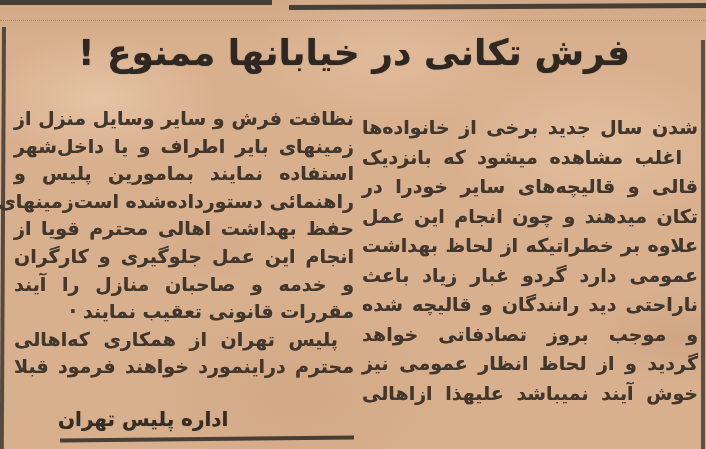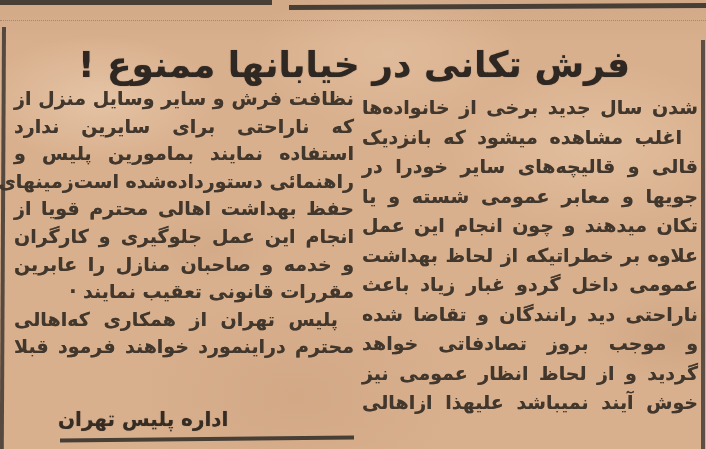--- a/index.html
+++ b/index.html
@@ -35,30 +35,30 @@
     position: absolute;
     left: 30px; top: 32px; width: 648px;
     direction: rtl;
     text-align: center;
     font-size: 36px;
     font-weight: bold;
     color: #2f2822;
     text-shadow: 0 0 1px rgba(45,34,24,0.55);
     white-space: nowrap;
     letter-spacing: 0.5px;
-    margin-top: 12px;
   }
   
   .col {
     position: absolute;
     direction: rtl;
     font-size: 19px;
     font-weight: bold;
     color: #41372d;
     text-shadow: 0 0 0.6px rgba(62,46,34,0.5);
+    margin-top: 20px;
   }
   #col-right { left: 362px; top: 93px;  width: 336px; }
   #col-left  { left: 14px;  top: 85px;  width: 340px; }
   #col-right .line { height: 29.5px; line-height: 29.5px; }
   #col-left  .line { height: 27.6px; line-height: 27.6px; }
   .line {
     overflow: visible;
     white-space: nowrap;
     text-align: justify;
     text-align-last: justify;
@@ -87,38 +87,37 @@
   <div id="dotted-artifact"></div>
   <div id="rule-left-edge" class="rule"></div>
   <div id="rule-right-edge" class="rule"></div>
 
   <h1 id="headline">فرش تکانی در خیابانها ممنوع !</h1>
 
   <div id="col-right" class="col">
     <div class="line">شدن سال جدید برخی از خانواده‌ها</div>
     <div class="line indent">اغلب مشاهده میشود که بانزدیک</div>
     <div class="line">قالی و قالیچه‌های سایر خودرا در</div>
-    <div class="line">جویها و معابر عمومی شسته و یا</div>
     <div class="line">تکان میدهند و چون انجام این عمل</div>
     <div class="line">علاوه بر خطراتیکه از لحاظ بهداشت</div>
-    <div class="line">عمومی داخل گردو غبار زیاد باعث</div>
-    <div class="line">ناراحتی دید رانندگان و تقاضا شده</div>
+    <div class="line">عمومی دارد گردو غبار زیاد باعث</div>
+    <div class="line">ناراحتی دید رانندگان و قالیچه شده</div>
     <div class="line">و موجب بروز تصادفاتی خواهد</div>
     <div class="line">گردید و از لحاظ انظار عمومی نیز</div>
     <div class="line">خوش آیند نمیباشد علیهذا ازاهالی</div>
   </div>
 
   <div id="col-left" class="col">
     <div class="line">نظافت فرش و سایر وسایل منزل از</div>
-    <div class="line">که ناراحتی برای سایرین ندارد</div>
+    <div class="line">زمینهای بایر اطراف و یا داخل‌شهر</div>
     <div class="line">استفاده نمایند بمامورین پلیس و</div>
     <div class="line">راهنمائی دستورداده‌شده است‌زمینهای</div>
     <div class="line">حفظ بهداشت اهالی محترم قویا از</div>
     <div class="line">انجام این عمل جلوگیری و کارگران</div>
-    <div class="line">و خدمه و صاحبان منازل را عابرین</div>
+    <div class="line">و خدمه و صاحبان منازل را آیند</div>
     <div class="line endline">مقررات قانونی تعقیب نمایند ·</div>
     <div class="line indent">پلیس تهران از همکاری که‌اهالی</div>
     <div class="line">محترم دراینمورد خواهند فرمود قبلا</div>
   </div>
 
   <div id="signature">اداره پلیس تهران</div>
   <div id="rule-signature" class="rule"></div>
 
 </div>
 

